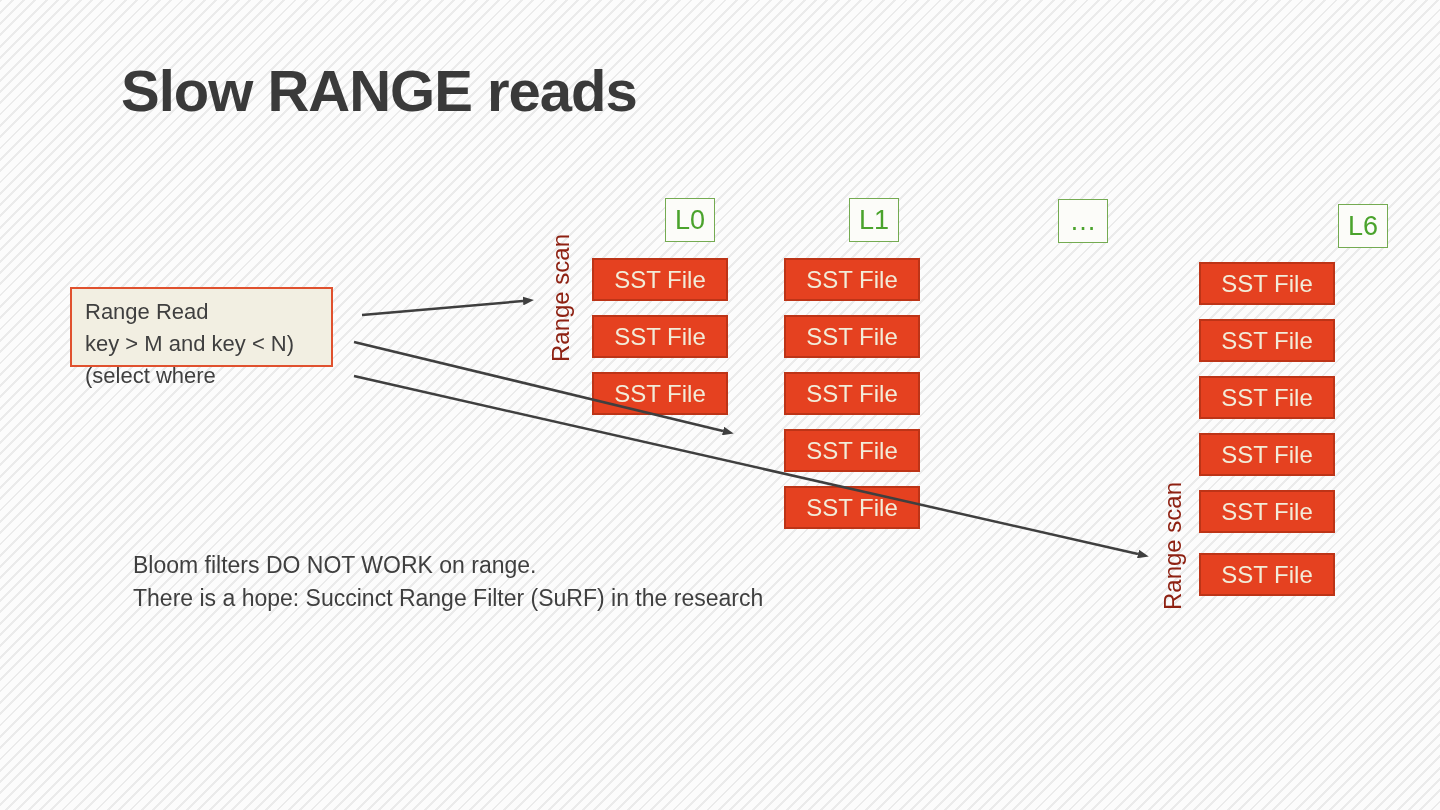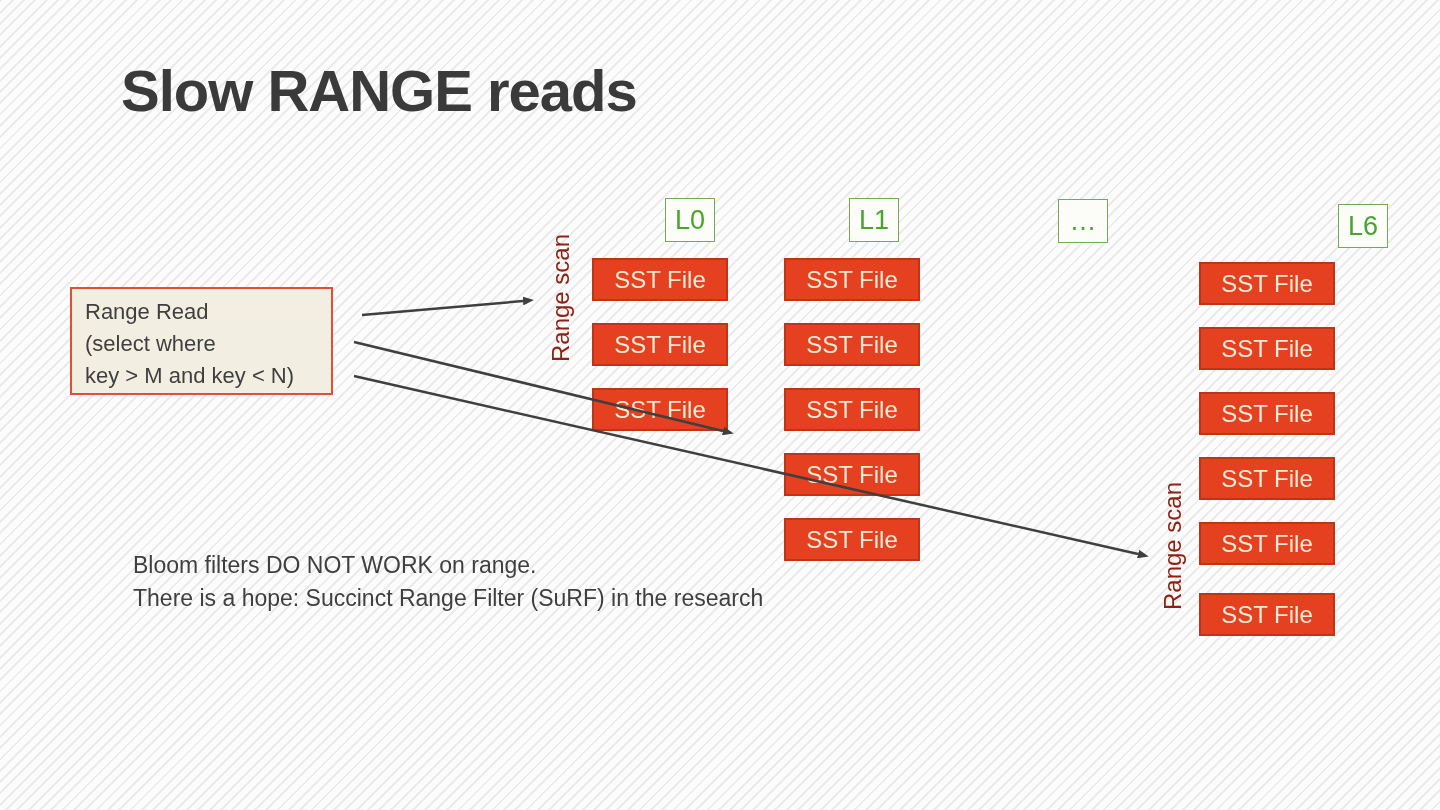--- a/index.html
+++ b/index.html
@@ -7,34 +7,34 @@
     position:relative;width:1440px;height:810px;overflow:hidden;
     background-color:#fcfcfc;
     background-image:repeating-linear-gradient(135deg,#ebebeb 0px,#ebebeb 2px,transparent 2px,transparent 8px);
     font-family:"Liberation Sans",sans-serif;
   }
   .title{
     position:absolute;left:110px;top:46px;margin:11px;
     font-size:58px;font-weight:700;color:#3a3a3a;letter-spacing:-1px;
   }
   .callout{
-    position:absolute;left:70px;top:287px;width:263px;height:108px;box-sizing:border-box;
+    position:absolute;left:70px;top:287px;width:263px;height:80px;box-sizing:border-box;
     background:#f2efe2;border:2px solid #e0512e;
     padding:7px 10px 0 13px;font-size:22px;line-height:32px;color:#3f3f3f;
   }
   .lvl{
     position:absolute;width:50px;height:44px;box-sizing:border-box;
     border:1.5px solid #74ab51;background:#fcfcf9;color:#4aa32c;
     font-size:27px;display:flex;align-items:center;justify-content:center;margin-left:22px;
   }
   #hdr-l0{left:643px;top:198px}
   #hdr-l1{left:827px;top:198px}
   #hdr-dots{left:1036px;top:199px}
   #hdr-l6{left:1316px;top:204px}
-  .col{position:absolute;width:136px;display:flex;flex-direction:column;gap:22px;}
+  .col{position:absolute;width:136px;display:flex;flex-direction:column;gap:14px;}
   #col-l0{left:592px;top:258px}
   #col-l1{left:784px;top:258px}
   #col-l6{left:1199px;top:262px}
   #col-l6 .sst:last-child{margin-top:6px}
   .sst{
     height:43px;box-sizing:border-box;
     background:#e54120;border:2px solid #bd3417;color:#f2ecd9;
     font-size:24px;display:flex;align-items:center;justify-content:center;
   }
   .rscan{
@@ -53,22 +53,22 @@
 </style>
 </head>
 <body>
 
 <div class="stage">
 
   <h1 class="title">Slow RANGE reads</h1>
 
   <div class="callout">
     <div>Range Read</div>
+    <div>key &gt; M and key &lt; N)</div>
     <div>(select where</div>
-    <div>key &gt; M and key &lt; N)</div>
   </div>
 
   <div id="hdr-l0" class="lvl">L0</div>
   <div id="hdr-l1" class="lvl">L1</div>
   <div id="hdr-dots" class="lvl">…</div>
   <div id="hdr-l6" class="lvl">L6</div>
 
   <div id="col-l0" class="col">
     <div class="sst">SST File</div>
     <div class="sst">SST File</div>

